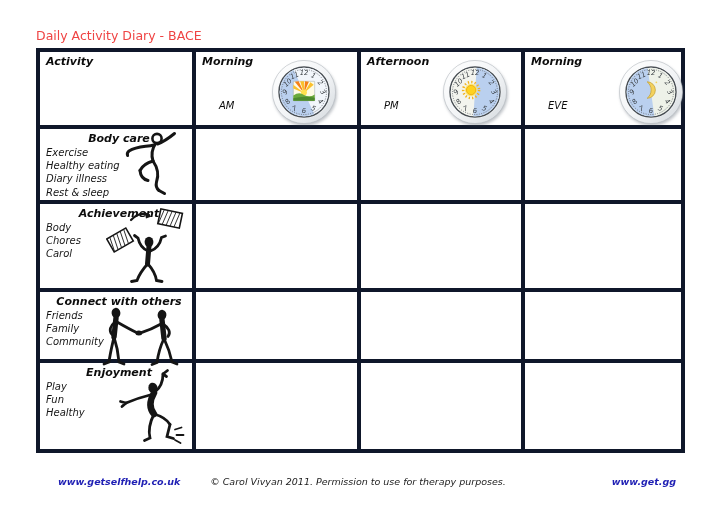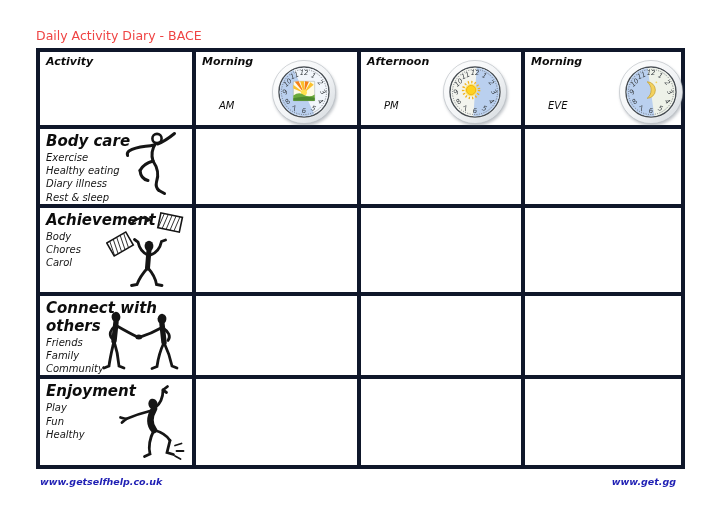--- a/index.html
+++ b/index.html
@@ -15,33 +15,33 @@
 
   .hdr-label{font-weight:bold;font-size:11px;padding:3px 0 0 6px;color:#0d0d0d;}
   .time-label{position:absolute;left:23px;top:48px;font-size:10px;color:#0d0d0d;}
 
   .clock{position:absolute;top:6px;filter:drop-shadow(1.5px 2.5px 1.5px rgba(70,80,95,0.35));}
   .clock.c-morning{right:19px;}
   .clock.c-afternoon{right:12px;}
   .clock.c-evening{right:-4px;}
   .clock text{font-family:"DejaVu Sans",sans-serif;}
 
-  .act-title{font-weight:bold;font-size:15px;padding:3px 0 1px 6px;color:#0d0d0d;}
+  .act-title{font-weight:bold;font-size:11px;padding:3px 0 1px 6px;color:#0d0d0d;text-align:center;}
   .act-item{font-size:10px;line-height:1.32;padding-left:6px;color:#151515;}
 
   .figure{position:absolute;}
   .fig-bodycare{top:1px;right:12px;}
   .fig-achievement{top:2px;right:6px;}
   .fig-connect{top:12px;right:6px;}
   .fig-enjoyment{top:5px;right:3px;}
 
   .footer{position:absolute;left:38px;right:38px;top:476px;height:16px;
           font-size:9.5px;font-style:italic;}
   .footer .link{position:absolute;top:0;color:#1f1fb4;font-weight:bold;cursor:pointer;text-decoration:none;}
-  .footer .link.left{left:2px;}
+  .footer .link.left{left:20px;}
   .footer .link.right{right:2px;}
   .footer .center{position:absolute;left:0;width:100%;text-align:center;color:#1c1c1c;}
 
   .hidden-defs{position:absolute;width:0;height:0;overflow:hidden;}
 </style>
 </head>
 <body>
 
 <svg class="hidden-defs" aria-hidden="true">
   <defs>
@@ -280,16 +280,17 @@
       </td>
       <td></td>
       <td></td>
       <td></td>
     </tr>
   </tbody>
     </table>
 
   <div class="footer">
     <a class="link left">www.getselfhelp.co.uk</a>
+    <div class="center">© Carol Vivyan 2011.  Permission to use for therapy purposes.</div>
     <a class="link right">www.get.gg</a>
   </div>
 
 </div>
 
 </body></html>

